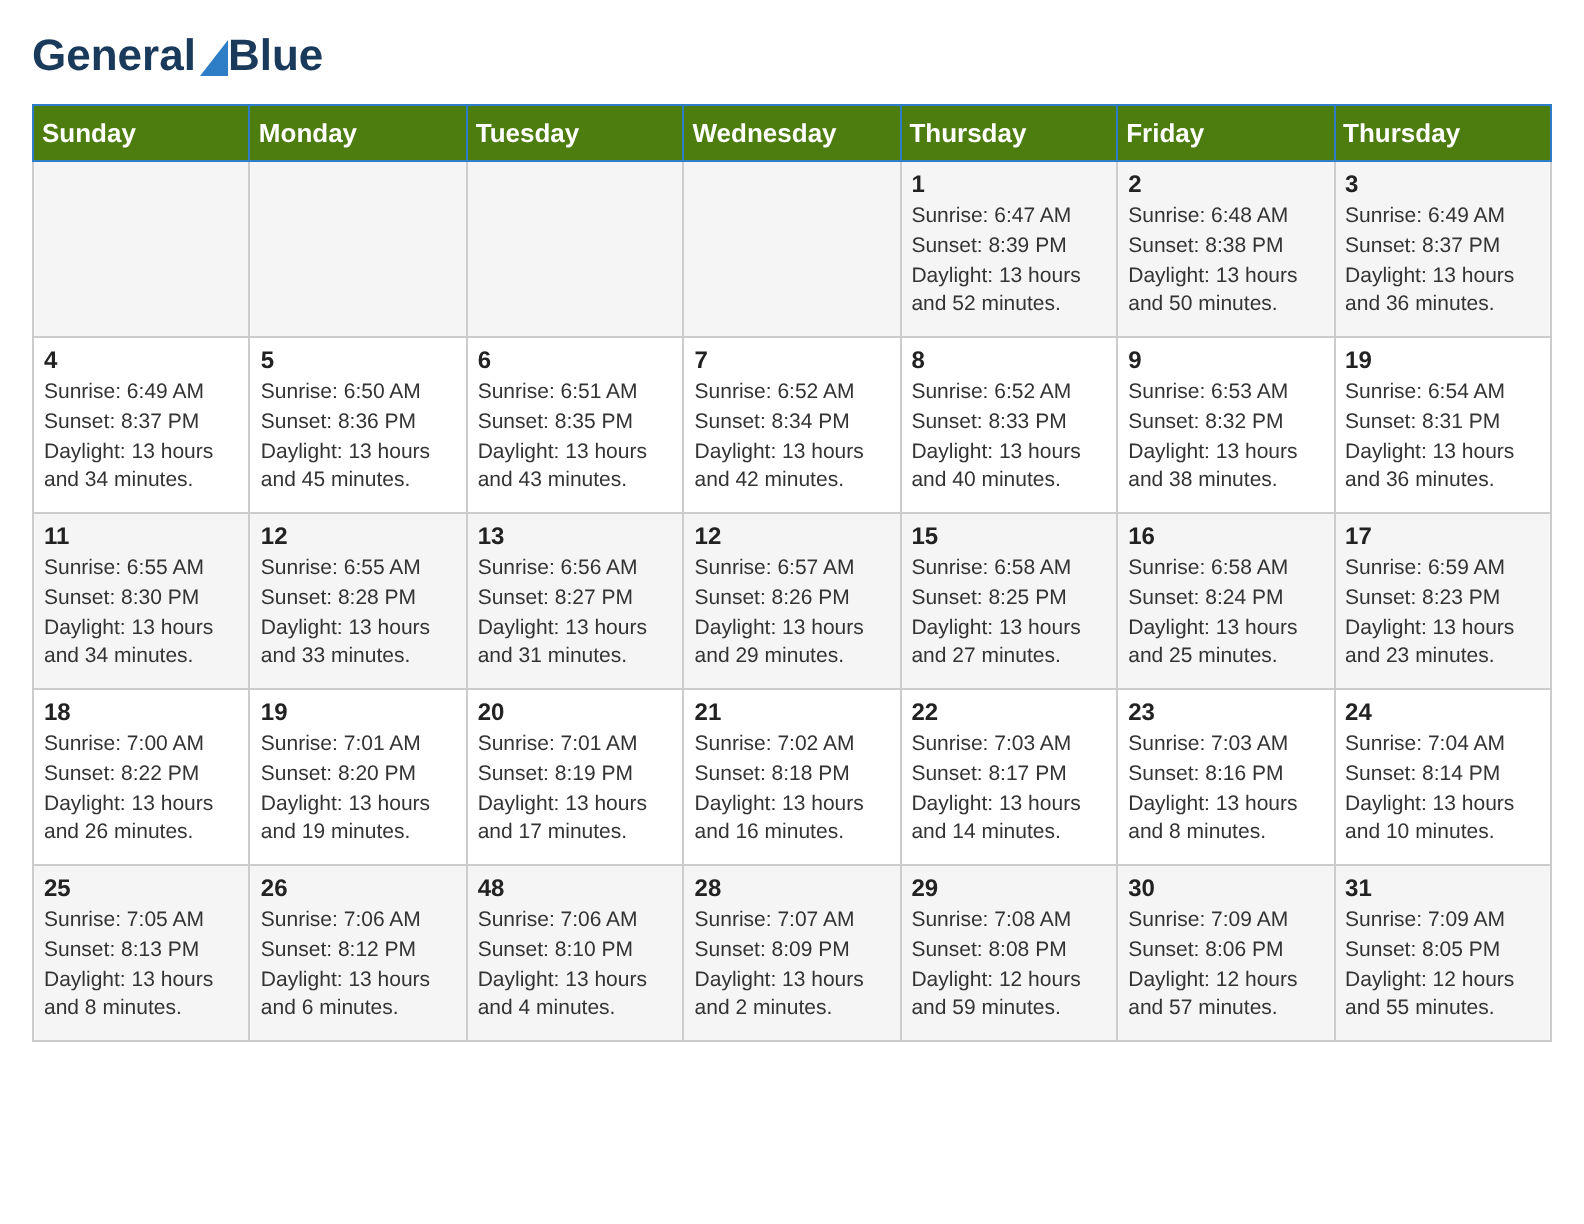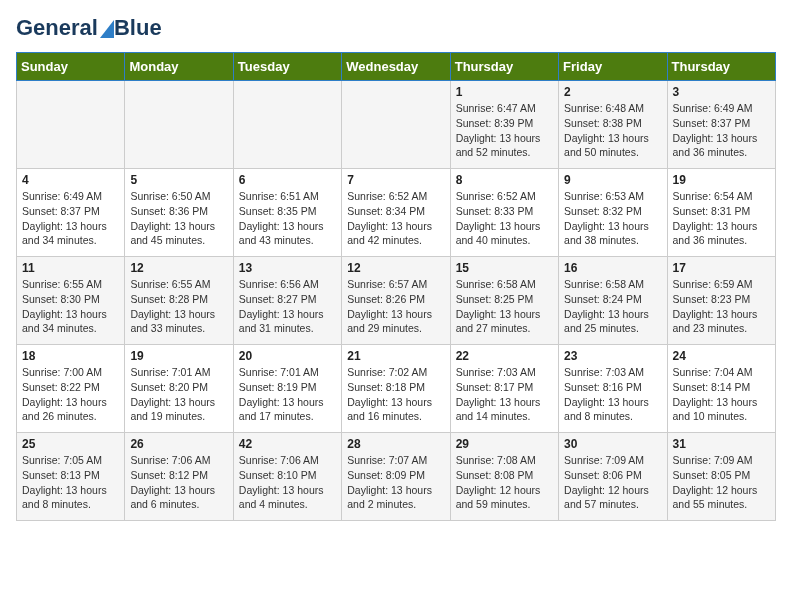--- a/index.html
+++ b/index.html
@@ -312,21 +312,21 @@
           <div class="cell-text">and 8 minutes.</div>
         </td>
         <td>
           <div class="day-num">26</div>
           <div class="cell-text">Sunrise: 7:06 AM</div>
           <div class="cell-text">Sunset: 8:12 PM</div>
           <div class="cell-text">Daylight: 13 hours</div>
           <div class="cell-text">and 6 minutes.</div>
         </td>
         <td>
-          <div class="day-num">42</div>
+          <div class="day-num">48</div>
           <div class="cell-text">Sunrise: 7:06 AM</div>
           <div class="cell-text">Sunset: 8:10 PM</div>
           <div class="cell-text">Daylight: 13 hours</div>
           <div class="cell-text">and 4 minutes.</div>
         </td>
         <td>
           <div class="day-num">28</div>
           <div class="cell-text">Sunrise: 7:07 AM</div>
           <div class="cell-text">Sunset: 8:09 PM</div>
           <div class="cell-text">Daylight: 13 hours</div>

